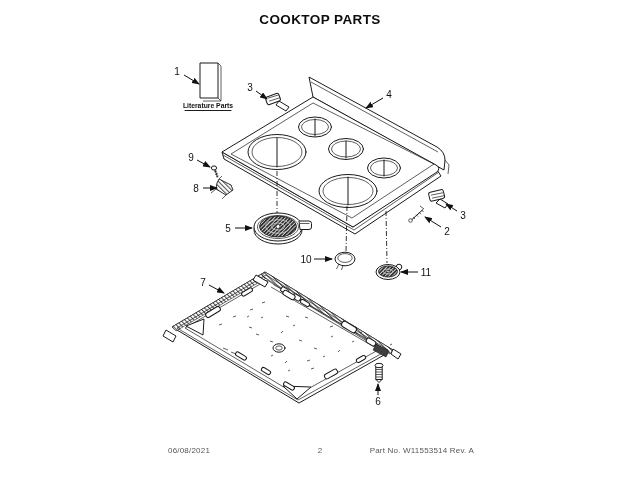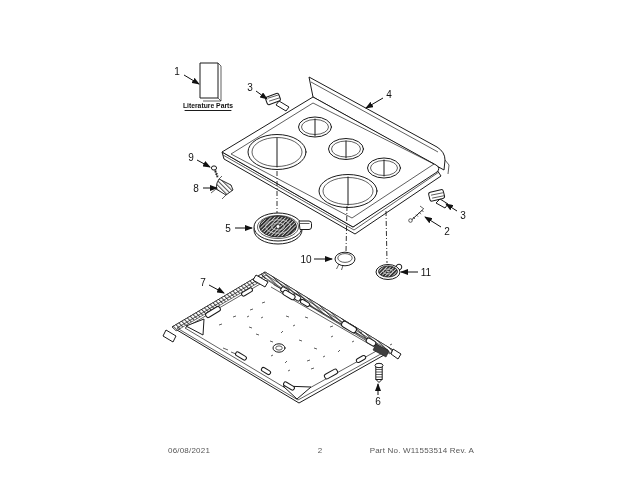--- a/index.html
+++ b/index.html
@@ -19,20 +19,21 @@
   .leader{stroke:#111;stroke-width:1;fill:none;}
   .callout{font-family:"Liberation Sans",sans-serif;font-size:10px;fill:#111;}
   .lit-label{font-family:"Liberation Sans",sans-serif;font-size:6.8px;font-weight:bold;fill:#111;}
   .dashdot{fill:none;stroke:#1b1b1b;stroke-width:.9;stroke-dasharray:5 2 1 2;}
 </style>
 </head>
 <body>
 
 <div class="page">
 
+  <div class="title">COOKTOP PARTS</div>
 
   <svg id="diagram-svg" class="diagram-svg" viewBox="0 0 640 480" xmlns="http://www.w3.org/2000/svg">
     <defs>
       <marker id="ah" markerWidth="8" markerHeight="6" refX="7" refY="3" orient="auto" markerUnits="userSpaceOnUse">
         <path d="M0,0 L8,3 L0,6 Z" fill="#111"></path>
       </marker>
       <pattern id="hd" patternUnits="userSpaceOnUse" width="2.6" height="2.6" patternTransform="rotate(45)">
         <rect width="2.6" height="2.6" fill="#d9d9d9"></rect>
         <rect width="1.7" height="2.6" fill="#2e2e2e"></rect>
       </pattern>

